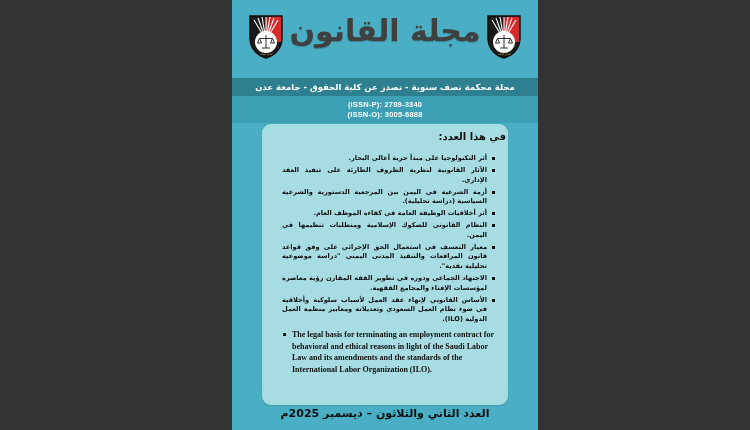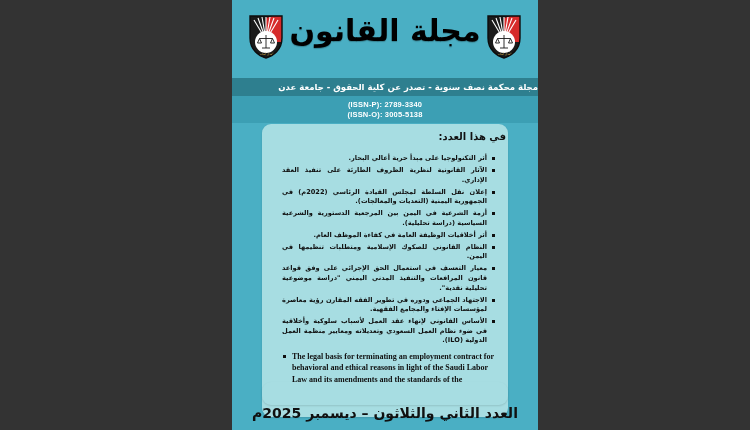--- a/index.html
+++ b/index.html
@@ -34,21 +34,21 @@
   .masthead {
     position: relative;
     height: 78px;
     background: #4aafc4;
   }
   .masthead-title {
     position: absolute;
     left: 0; right: 0;
     top: 16px;
     text-align: center;
-    color: #000000;
+    color: #404040;
     font-family: "DejaVu Sans", sans-serif;
     font-size: 30px;
     font-weight: bold;
     letter-spacing: -0.5px;
     line-height: 1;
     text-shadow: 0 1px 1px rgba(0,0,0,0.25);
     direction: rtl;
   }
   .emblem {
     position: absolute;
@@ -59,21 +59,21 @@
   .emblem.left  { left: 14px; }
   .emblem.right { right: 14px; }
 
   
   .subtitle-strip {
     position: relative;
     height: 18px;
     background: #2e7f8f;
     display: flex;
     align-items: center;
-    justify-content: flex-start;
+    justify-content: center;
   }
   .subtitle-text {
     color: #ffffff;
     font-size: 8.5px;
     font-weight: bold;
     direction: rtl;
     white-space: nowrap;
     letter-spacing: 0.2px;
   }
 
@@ -168,21 +168,21 @@
     background: #a7dde2;
     border-radius: 9px;
     display: flex;
     align-items: center;
     justify-content: center;
     box-shadow: 0 1px 2px rgba(0,0,0,0.12);
   }
   .issue-text {
     direction: rtl;
     color: #101010;
-    font-size: 14px;
+    font-size: 11px;
     font-weight: bold;
     white-space: nowrap;
     margin-top: 39px;
   }
 </style>
 </head>
 <body>
 
 <div id="viewport">
 
@@ -260,29 +260,28 @@
         </svg>
       </div>
     </div>
 
     <div class="subtitle-strip">
       <span class="subtitle-text">مجلة محكمة نصف سنوية - تصدر عن كلية الحقوق - جامعة عدن</span>
     </div>
 
     <div class="issn-block">
       <div class="issn-line">(ISSN-P): 2789-3340</div>
-      <div class="issn-line">(ISSN-O): 3005-5138</div>
+      <div class="issn-line">(ISSN-O): 3005-6888</div>
     </div>
 
     <div class="content-card">
       <div class="card-heading">في هذا العدد:</div>
       <ul class="toc">
         <li>أثر التكنولوجيا على مبدأ حرية أعالي البحار.</li>
         <li>الآثار القانونية لنظرية الظروف الطارئة على تنفيذ العقد الإداري.</li>
-        <li>إعلان نقل السلطة لمجلس القيادة الرئاسي (2022م) في الجمهورية اليمنية (التعديات والمعالجات).</li>
         <li>أزمة الشرعية في اليمن بين المرجعية الدستورية والشرعية السياسية (دراسة تحليلية).</li>
         <li>أثر أخلاقيات الوظيفة العامة في كفاءة الموظف العام.</li>
         <li>النظام القانوني للصكوك الإسلامية ومتطلبات تنظيمها في اليمن.</li>
         <li>معيار التعسف في استعمال الحق الإجرائي على وفق قواعد قانون المرافعات والتنفيذ المدني اليمني "دراسة موضوعية تحليلية نقدية".</li>
         <li>الاجتهاد الجماعي ودوره في تطوير الفقه المقارن رؤية معاصرة لمؤسسات الإفتاء والمجامع الفقهية.</li>
         <li>الأساس القانوني لإنهاء عقد العمل لأسباب سلوكية وأخلاقية في ضوء نظام العمل السعودي وتعديلاته ومعايير منظمة العمل الدولية (ILO).</li>
         <li class="en">The legal basis for terminating an employment contract for behavioral and ethical reasons in light of the Saudi Labor Law and its amendments and the standards of the International Labor Organization (ILO).</li>
       </ul>
     </div>
 

